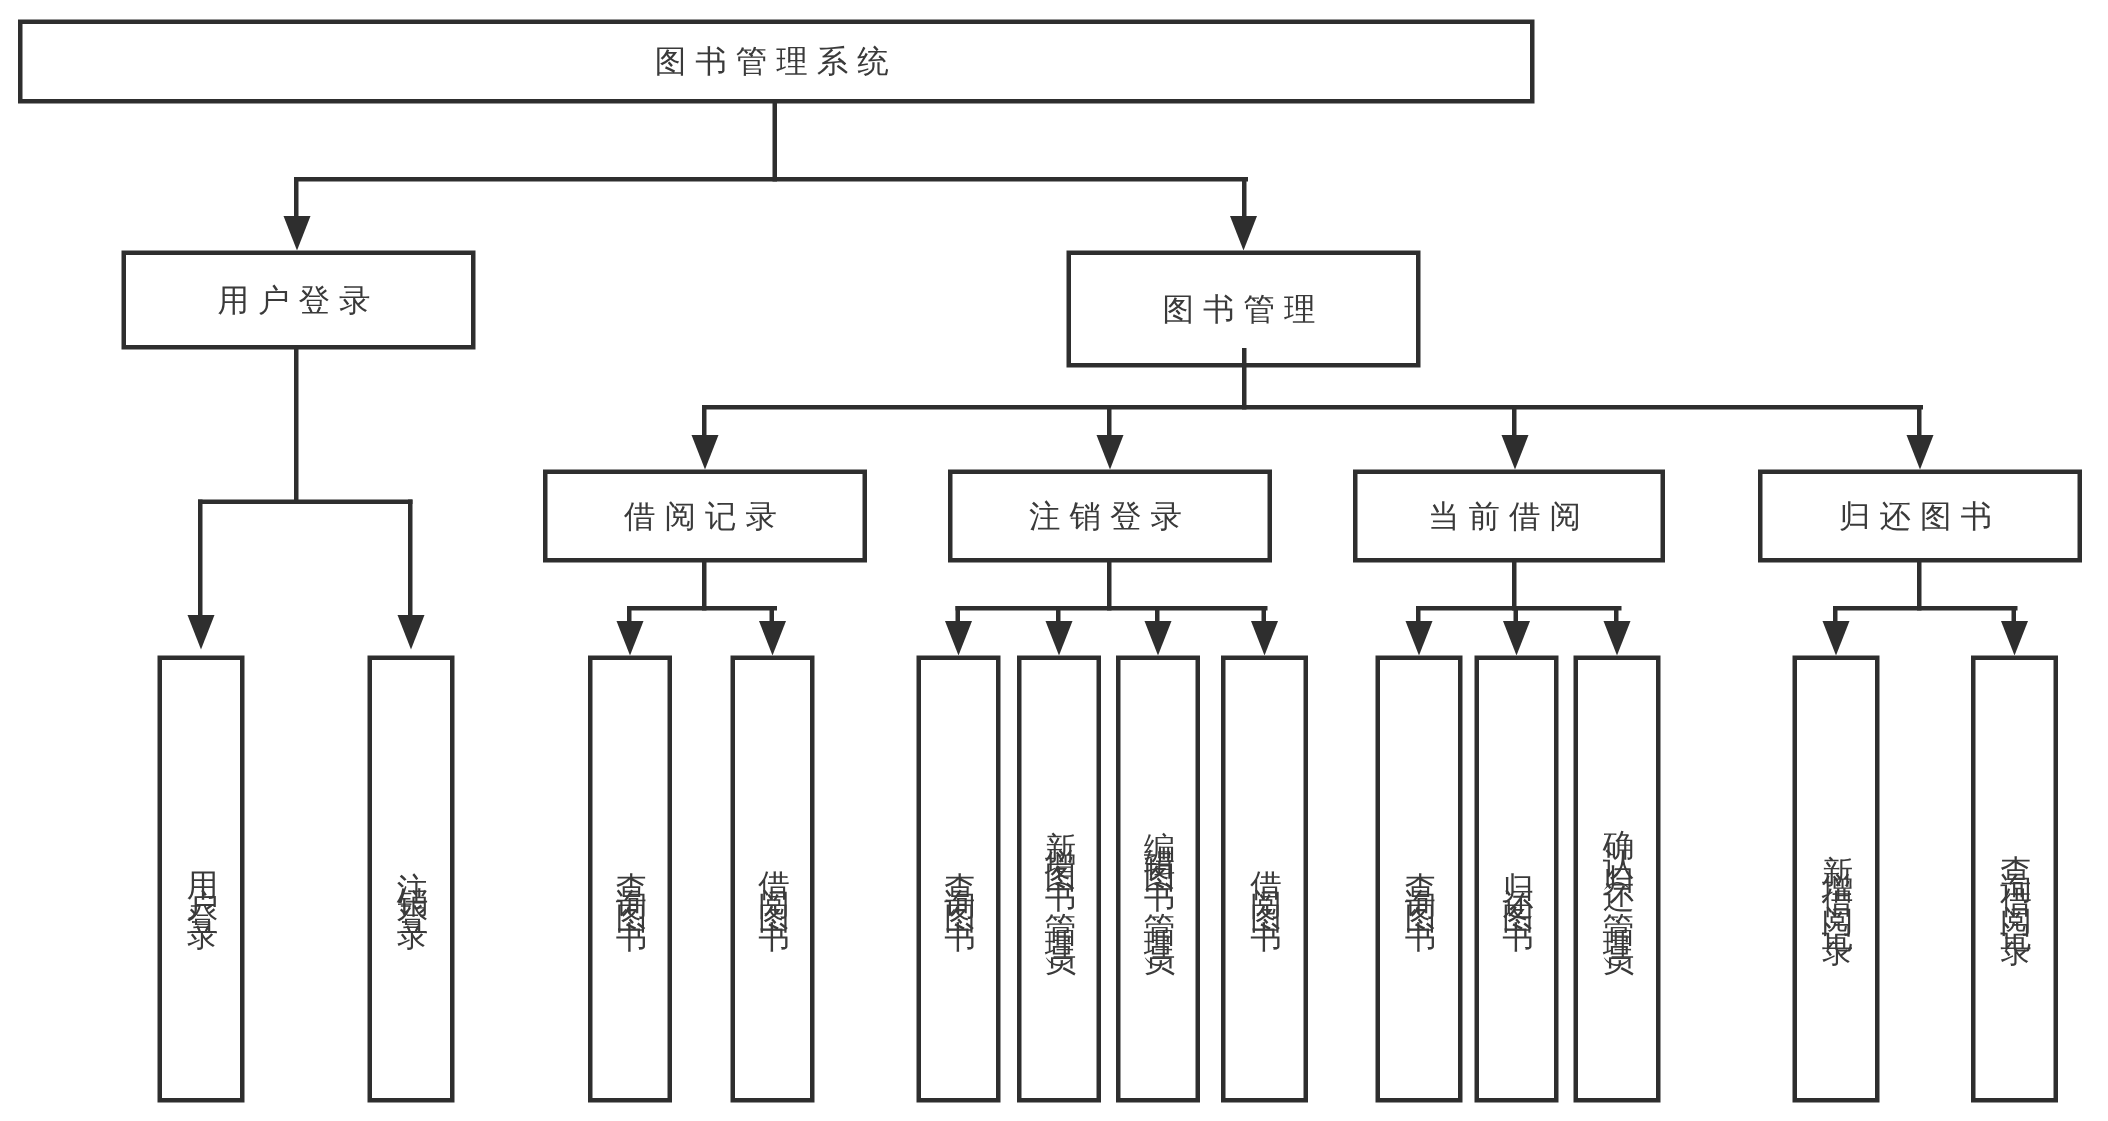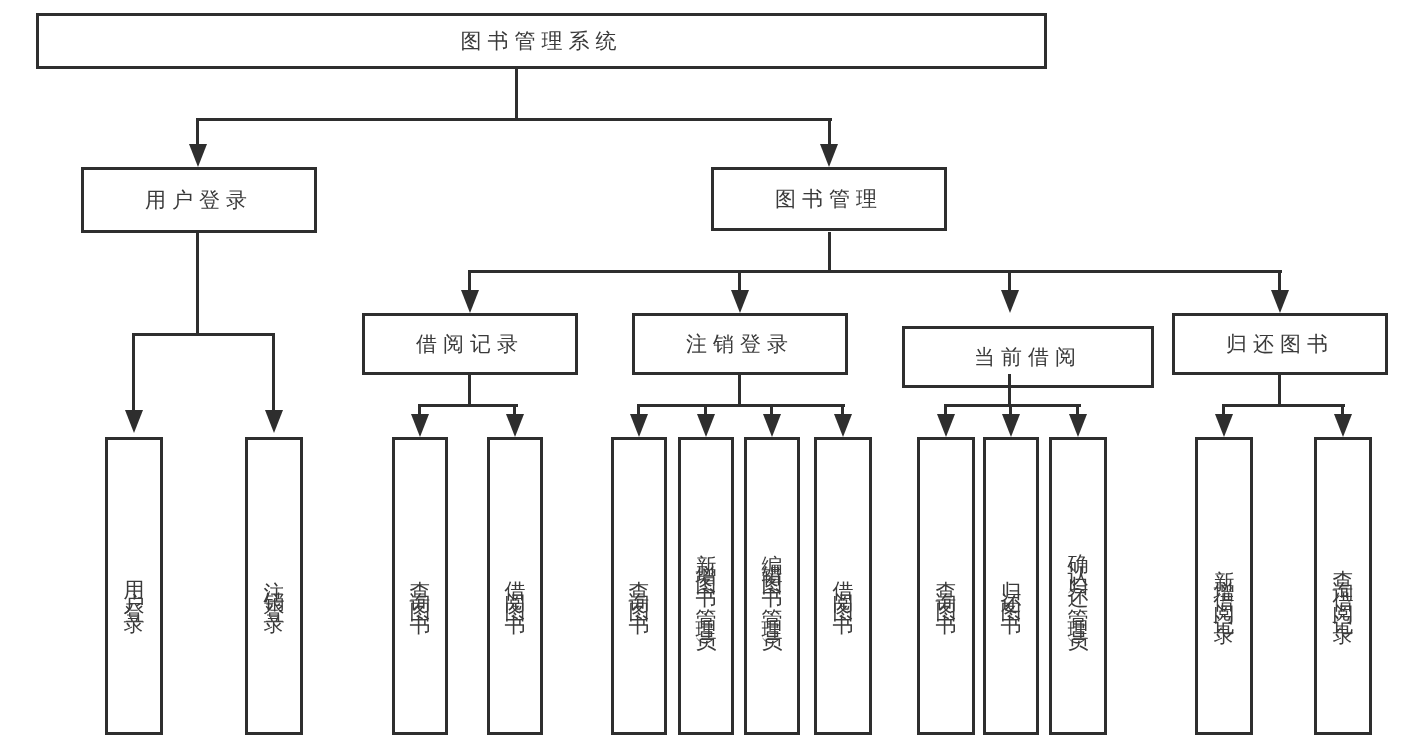--- a/index.html
+++ b/index.html
@@ -31,31 +31,31 @@
   .watermark{
     position:absolute;right:8px;bottom:5px;
     font-size:21px;color:#a6a6a6;letter-spacing:1px;
   }
 </style>
 </head>
 <body>
 
 <div class="canvas">
 
-  <div class="box" style="left:12px;top:13px;width:1011px;height:56px;margin-left:24px;">图书管理系统</div>
+  <div class="box" style="left:12px;top:13px;width:1011px;height:56px;">图书管理系统</div>
 
   <div class="vline" style="left:515px;top:68px;width:3px;height:53px;"></div>
   <div class="hline" style="left:196px;top:118px;width:636px;height:3px;"></div>
   <div class="vline" style="left:196px;top:118px;width:3px;height:28px;"></div>
   <div class="arrow" style="left:189px;top:144px;"></div>
   <div class="vline" style="left:828px;top:118px;width:3px;height:28px;"></div>
   <div class="arrow" style="left:820px;top:144px;"></div>
 
   <div class="box" style="left:81px;top:167px;width:236px;height:66px;">用户登录</div>
-  <div class="box" style="left:711px;top:167px;width:236px;height:64px;">图书管理</div>
+  <div class="box" style="left:711px;top:167px;width:236px;height:78px;">图书管理</div>
 
   <div class="vline" style="left:196px;top:232px;width:3px;height:104px;"></div>
   <div class="hline" style="left:132px;top:333px;width:143px;height:3px;"></div>
   <div class="vline" style="left:132px;top:333px;width:3px;height:79px;"></div>
   <div class="arrow" style="left:125px;top:410px;"></div>
   <div class="vline" style="left:272px;top:333px;width:3px;height:79px;"></div>
   <div class="arrow" style="left:265px;top:410px;"></div>
 
   <div class="vline" style="left:828px;top:232px;width:3px;height:41px;"></div>
   <div class="hline" style="left:468px;top:270px;width:814px;height:3px;"></div>
@@ -63,21 +63,21 @@
   <div class="arrow" style="left:461px;top:290px;"></div>
   <div class="vline" style="left:738px;top:270px;width:3px;height:22px;"></div>
   <div class="arrow" style="left:731px;top:290px;"></div>
   <div class="vline" style="left:1008px;top:270px;width:3px;height:22px;"></div>
   <div class="arrow" style="left:1001px;top:290px;"></div>
   <div class="vline" style="left:1278px;top:270px;width:3px;height:22px;"></div>
   <div class="arrow" style="left:1271px;top:290px;"></div>
 
   <div class="box" style="left:362px;top:313px;width:216px;height:62px;">借阅记录</div>
   <div class="box" style="left:632px;top:313px;width:216px;height:62px;">注销登录</div>
-  <div class="box" style="left:902px;top:326px;width:252px;height:62px;">当前借阅</div>
+  <div class="box" style="left:902px;top:313px;width:208px;height:62px;">当前借阅</div>
   <div class="box" style="left:1172px;top:313px;width:216px;height:62px;">归还图书</div>
 
   <div class="vline" style="left:468px;top:374px;width:3px;height:33px;"></div>
   <div class="hline" style="left:418px;top:404px;width:100px;height:3px;"></div>
   <div class="vline" style="left:418px;top:404px;width:3px;height:12px;"></div>
   <div class="arrow" style="left:411px;top:414px;"></div>
   <div class="vline" style="left:513px;top:404px;width:3px;height:12px;"></div>
   <div class="arrow" style="left:506px;top:414px;"></div>
 
   <div class="vline" style="left:738px;top:374px;width:3px;height:33px;"></div>

